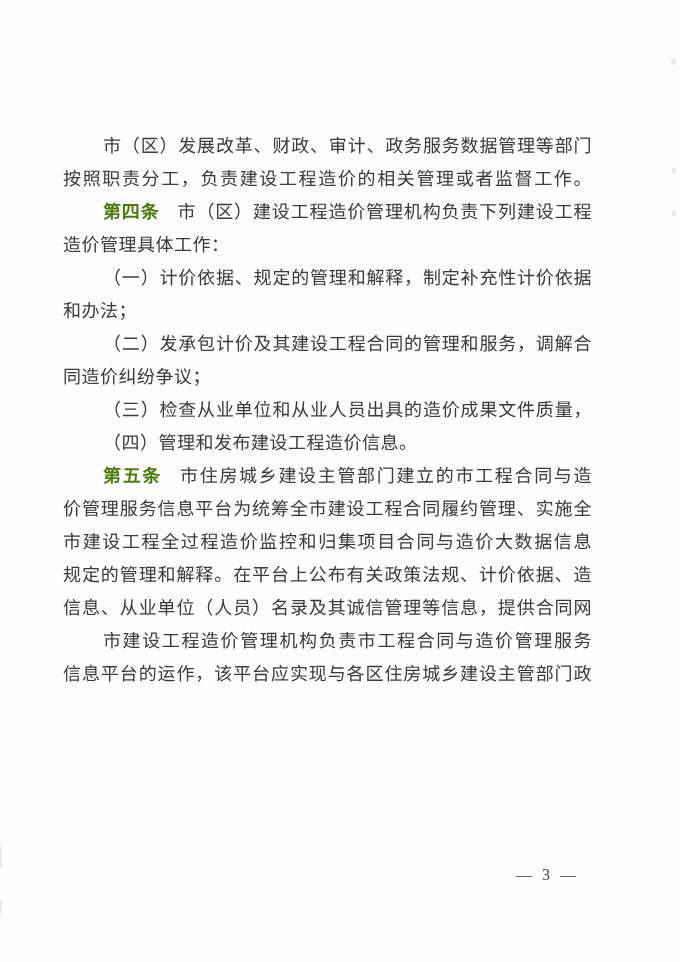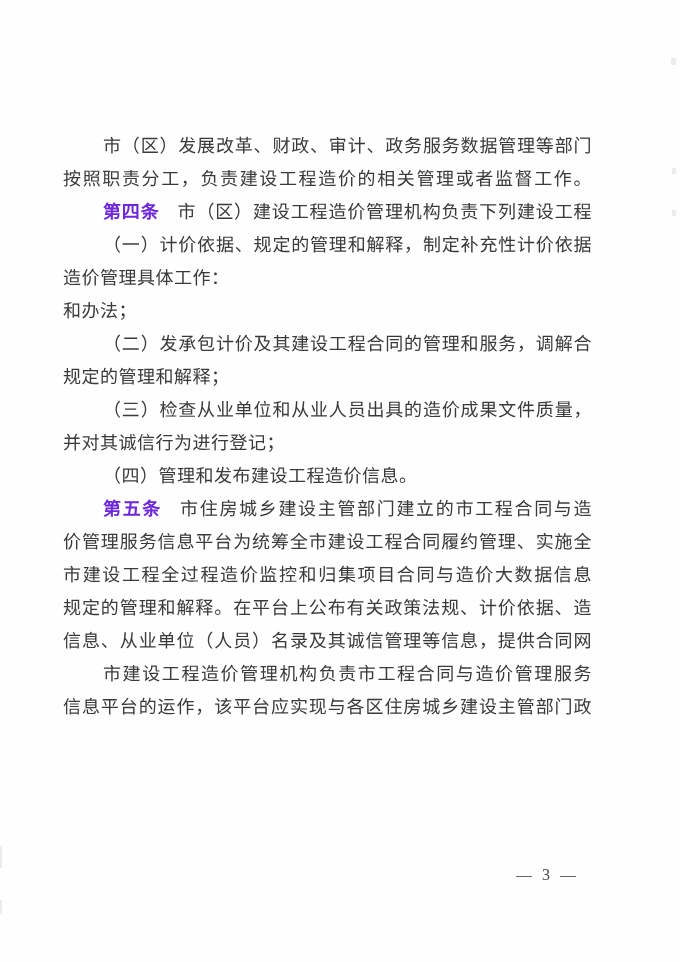--- a/index.html
+++ b/index.html
@@ -32,21 +32,21 @@
   }
   .line.full {
     text-align: justify;
     text-align-last: justify;
   }
   .line.indent {
     padding-left: 40px;
   }
   .lead {
     font-weight: 700;
-    color: #6d28d9;
+    color: #4d7c0f;
     margin-right: 18px;
   }
   .page-number {
     position: absolute;
     top: 866px;
     right: 101px;
     font-size: 16px;
     letter-spacing: 3px;
     color: #4a4a4a;
     white-space: nowrap;
@@ -64,27 +64,26 @@
 </style>
 </head>
 <body>
 
 <div class="page">
 
   <div class="body-text">
       <div class="line indent full"><span class="txt">市（区）发展改革、财政、审计、政务服务数据管理等部门</span></div>
       <div class="line full"><span class="txt">按照职责分工，负责建设工程造价的相关管理或者监督工作。</span></div>
       <div class="line indent full"><span class="lead">第四条</span><span class="txt">市（区）建设工程造价管理机构负责下列建设工程</span></div>
+      <div class="line"><span class="txt">造价管理具体工作：</span></div>
       <div class="line indent full"><span class="txt">（一）计价依据、规定的管理和解释，制定补充性计价依据</span></div>
-      <div class="line"><span class="txt">造价管理具体工作：</span></div>
       <div class="line"><span class="txt">和办法；</span></div>
       <div class="line indent full"><span class="txt">（二）发承包计价及其建设工程合同的管理和服务，调解合</span></div>
-      <div class="line"><span class="txt">规定的管理和解释；</span></div>
+      <div class="line"><span class="txt">同造价纠纷争议；</span></div>
       <div class="line indent full"><span class="txt">（三）检查从业单位和从业人员出具的造价成果文件质量，</span></div>
-      <div class="line"><span class="txt">并对其诚信行为进行登记；</span></div>
       <div class="line indent"><span class="txt">（四）管理和发布建设工程造价信息。</span></div>
       <div class="line indent full"><span class="lead">第五条</span><span class="txt">市住房城乡建设主管部门建立的市工程合同与造</span></div>
       <div class="line full"><span class="txt">价管理服务信息平台为统筹全市建设工程合同履约管理、实施全</span></div>
       <div class="line full"><span class="txt">市建设工程全过程造价监控和归集项目合同与造价大数据信息</span></div>
       <div class="line full"><span class="txt">规定的管理和解释。在平台上公布有关政策法规、计价依据、造价</span></div>
       <div class="line full"><span class="txt">信息、从业单位（人员）名录及其诚信管理等信息，提供合同网</span></div>
       <div class="line indent full"><span class="txt">市建设工程造价管理机构负责市工程合同与造价管理服务</span></div>
       <div class="line full"><span class="txt">信息平台的运作，该平台应实现与各区住房城乡建设主管部门政</span></div>
     </div>
 

